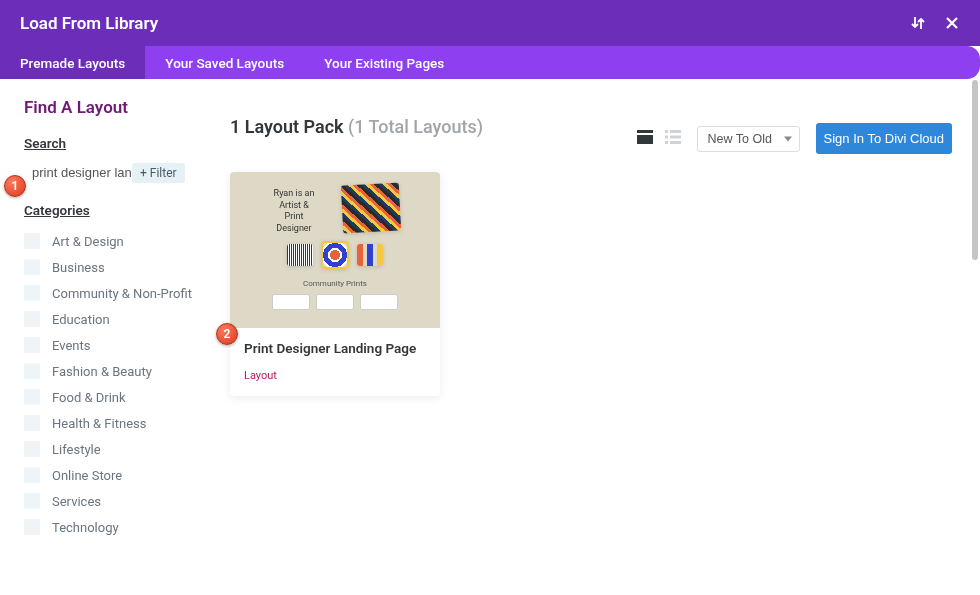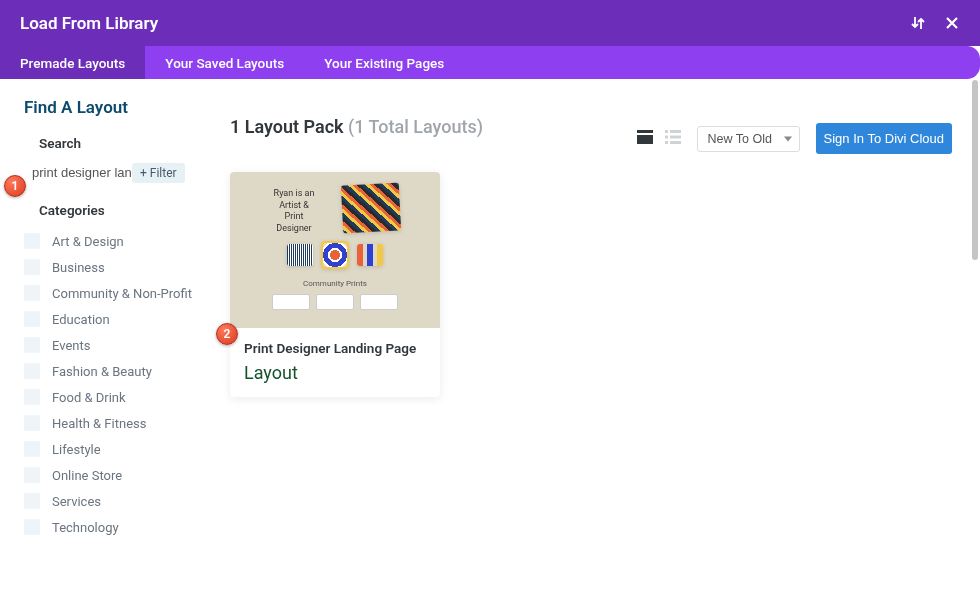--- a/index.html
+++ b/index.html
@@ -7,22 +7,22 @@
 .modal { width: 980px; height: 595px; background: #fff; position: relative; }
 .titlebar { background: #6c2eb9; height: 46px; display: flex; align-items: center; padding: 0 20px; justify-content: space-between; }
 .titlebar h1 { color: #fff; font-size: 17px; font-weight: 600; }
 .titlebar-actions { display: flex; gap: 18px; align-items: center; }
 .titlebar-icon { color: #fff; cursor: pointer; display: flex; }
 .tabs { background: #8e3ff0; height: 33px; display: flex; align-items: stretch; border-radius: 13px; }
 .tab { padding: 0 20px; display: flex; align-items: center; color: #fff; font-size: 13.5px; font-weight: 500; cursor: pointer; }
 .tab.active { background: #6c2eb9; }
 .body { display: flex; height: calc(595px - 79px); }
 .sidebar { width: 210px; padding: 18px 10px 18px 24px; overflow-y: auto; }
-.sidebar h2 { font-size: 17px; font-weight: 600; color: #0c4a6e; margin-bottom: 18px; }
-.section-label { font-size: 13.5px; font-weight: 600; color: #32373c; margin: 8px 15px 10px; }
+.sidebar h2 { font-size: 17px; font-weight: 600; color: #701a75; margin-bottom: 18px; }
+.section-label { font-size: 13.5px; font-weight: 600; color: #32373c; margin: 8px 0 10px; text-decoration: underline; }
 .search-row { position: relative; display: flex; align-items: center; margin-bottom: 18px; }
 .search-input { border: none; background: transparent; font-size: 13px; color: #555; width: 100px; padding: 4px 0; outline: none; margin-left: 8px; }
 .filter-chip { background: #e5f1f5; color: #4a5a6a; font-size: 12px; padding: 3px 8px; border-radius: 3px; cursor: pointer; white-space: nowrap; }
 .cat-list { list-style: none; }
 .cat-item { display: flex; align-items: center; padding: 5px 0; cursor: pointer; }
 .cat-check { width: 16px; height: 16px; background: #eef4f7; border-radius: 2px; margin-right: 12px; flex-shrink: 0; }
 .cat-label { font-size: 13px; color: #6a7580; }
 .main { flex: 1; padding: 20px 28px 20px 20px; position: relative; background: #fff; }
 .main-header { display: flex; align-items: center; justify-content: space-between; margin-bottom: 18px; }
 .layout-count { font-size: 18px; font-weight: 600; color: #32373c; }
@@ -42,21 +42,21 @@
 .shape-med { width: 28px; height: 28px; }
 .pattern1 { background: repeating-linear-gradient(45deg, #1e3a5f 0 3px, #f5c842 3px 6px, #e8633a 6px 9px, #2a2a2a 9px 12px); }
 .pattern2 { background: repeating-linear-gradient(90deg, #1e3a5f 0 1px, #fff 1px 2px); }
 .circ-target { background: radial-gradient(circle, #e8633a 0 5px, #fff 5px 7px, #3040d0 7px 12px, #fff 12px 14px, transparent 14px); border: 2px solid #f5c842; }
 .bars-shape { background: linear-gradient(90deg, #e8633a 0 6px, transparent 6px 10px, #3040d0 10px 16px, transparent 16px 20px, #f5c842 20px 26px); background-size: 26px 100%; }
 .thumb-caption { font-size: 8px; color: #555; margin-top: 10px; }
 .thumb-btnrow { display: flex; gap: 6px; margin-top: 6px; }
 .thumb-minibtn { width: 38px; height: 16px; border: 1px solid #ccc; border-radius: 2px; background: #fff; }
 .card-body { padding: 12px 14px 14px; position: relative; }
 .card-title { font-size: 13.5px; font-weight: 600; color: #32373c; }
-.card-sub { font-size: 18px; color: #14532d; margin-top: 6px; }
+.card-sub { font-size: 11px; color: #be185d; margin-top: 13px; }
 .badge { position: absolute; width: 22px; height: 22px; border-radius: 50%; background: radial-gradient(circle at 35% 30%, #ff7a5c, #d9391f); color: #fff; font-size: 12px; font-weight: 600; display: flex; align-items: center; justify-content: center; box-shadow: 0 1px 3px rgba(0,0,0,0.3); border: 1px solid #b5301a; z-index: 10; }
 .badge-1 { left: 4px; top: 175px; }
 .badge-2 { left: 216px; top: 323px; }
 .scrollbar { position: absolute; right: 2px; top: 80px; width: 6px; height: 180px; background: #c5c5c5; border-radius: 3px; }
 </style>
 </head>
 <body>
 
 <div class="modal">
 

